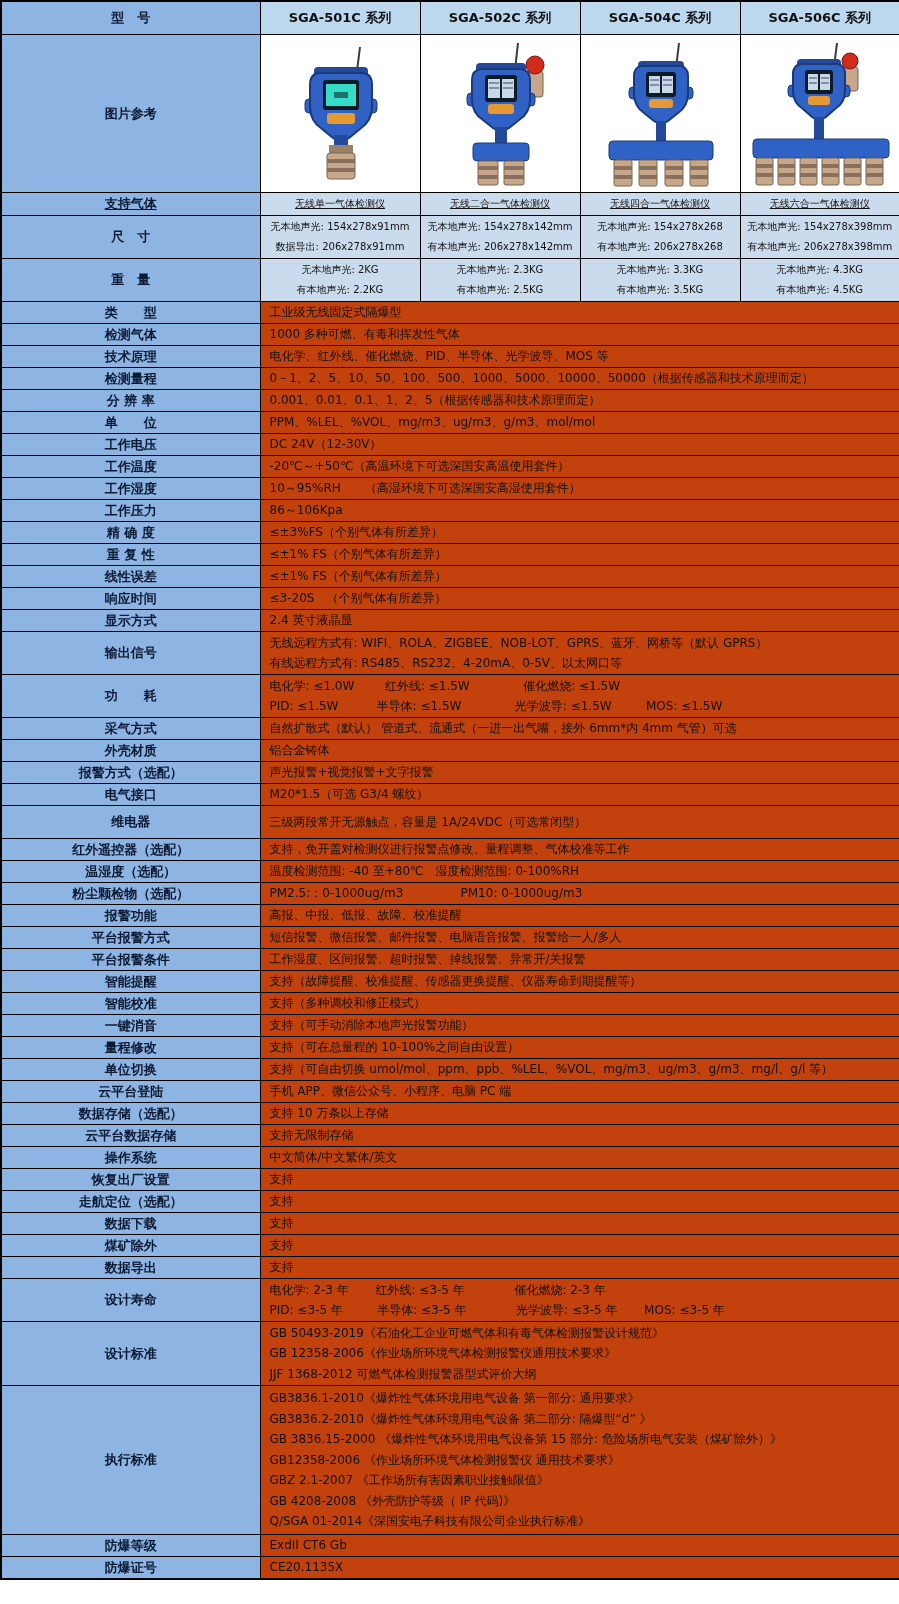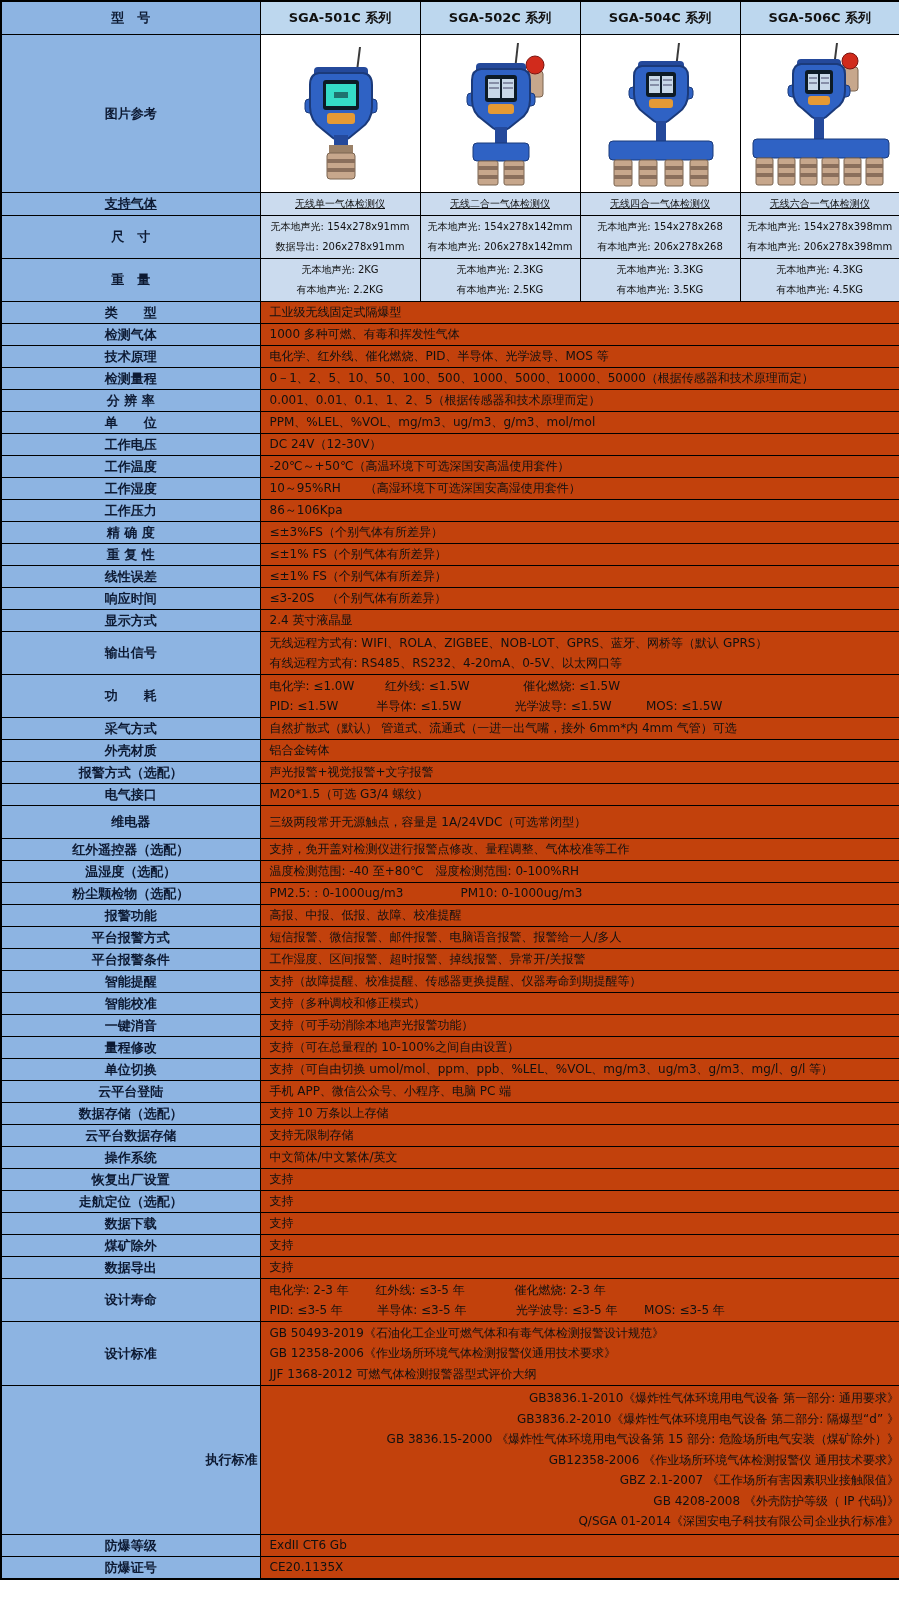--- a/index.html
+++ b/index.html
@@ -11,21 +11,21 @@
   td.imgcell{background:#FFFFFF;text-align:center;vertical-align:middle;height:157px;padding:0;}
   td.cval{background:#CBDBEE;font-size:10px;text-align:center;padding:0 2px;}
   td.val{background:#c2410c;font-size:12px;text-align:left;padding:0 0 0 9px;}
   .val .line, .cval .line{line-height:20.5px;white-space:pre-wrap;}
   tr.hdr td{height:30px;margin-left:16px;}
   tr.one td{height:21px;}
   tr.sup td{height:22px;text-decoration:underline;}
   tr.two td{height:42px;}
   tr.relay td{height:32px;}
   tr.three td{height:63px;}
-  tr.seven td{height:148px;text-align:right;}
+  tr.seven td{height:148px;}
   svg{display:block;margin:0 auto;}
 </style>
 </head>
 <body>
 
 <table class="spec-table">
   <colgroup>
     <col style="width:259px">
       <col style="width:160px">
       <col style="width:160px">

